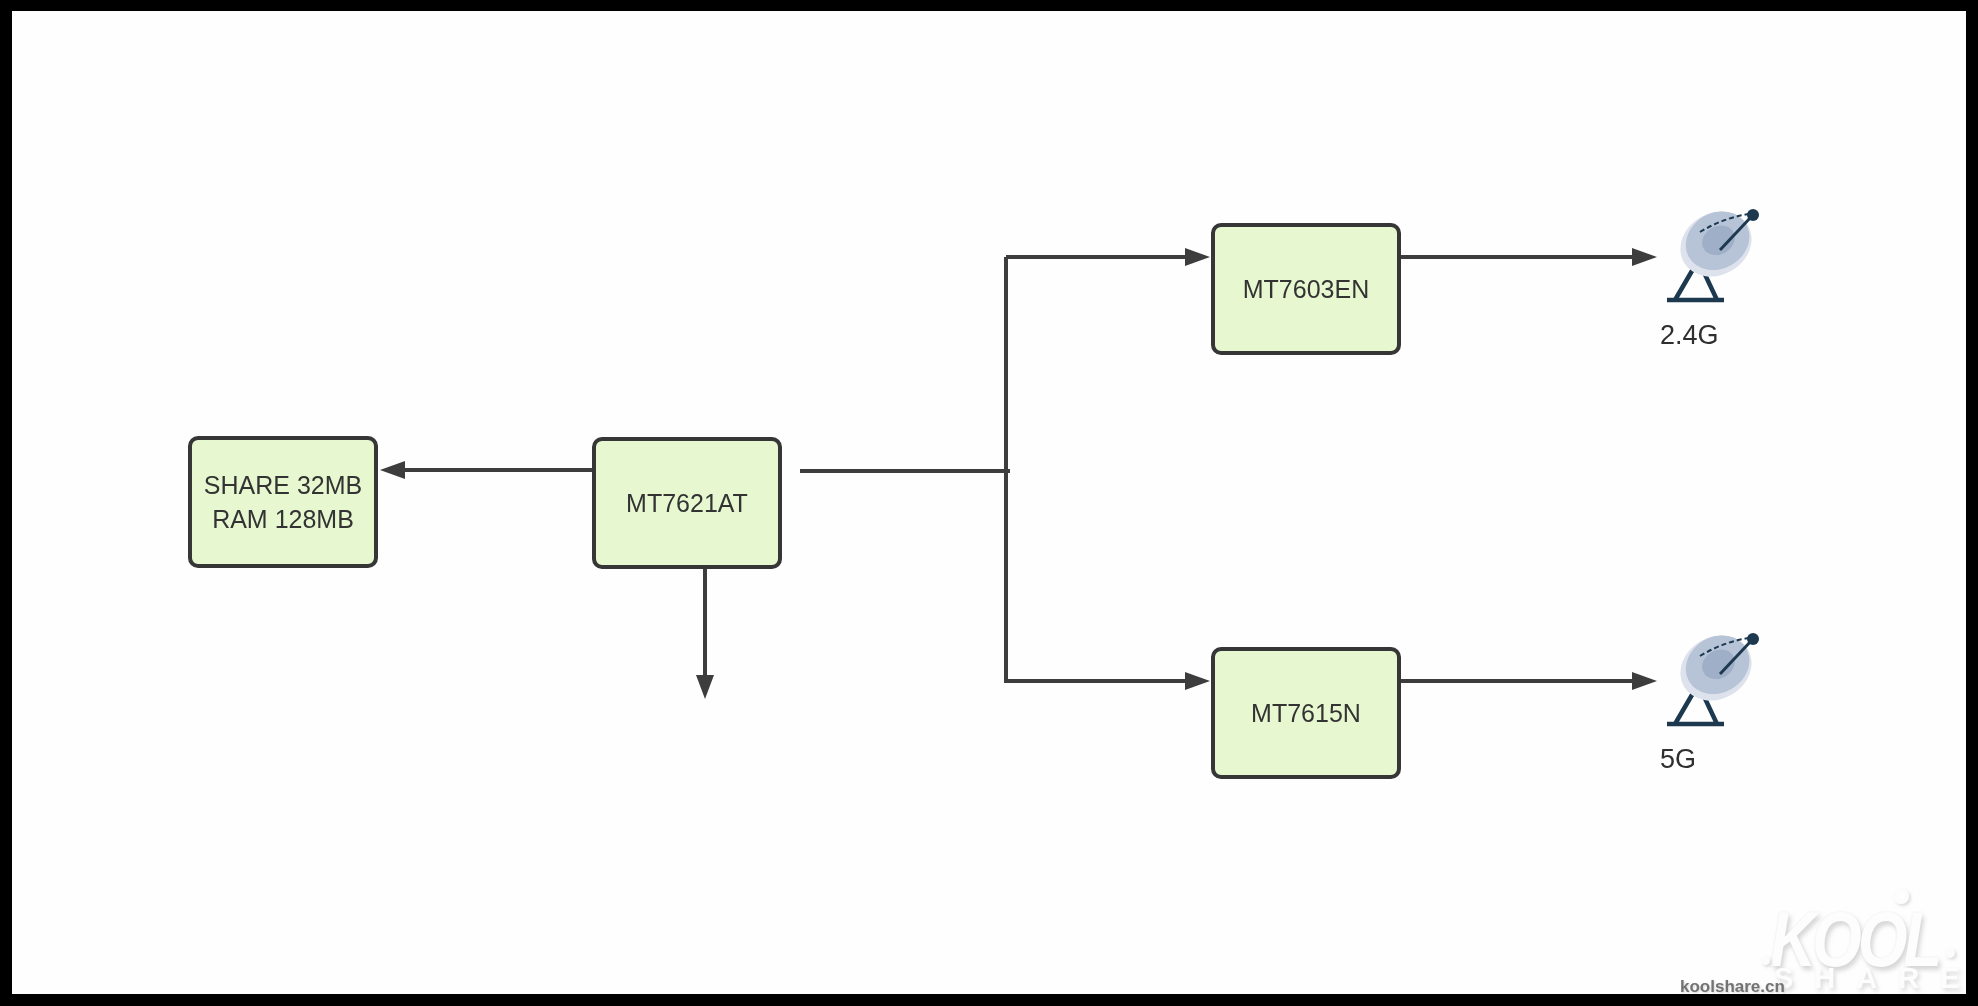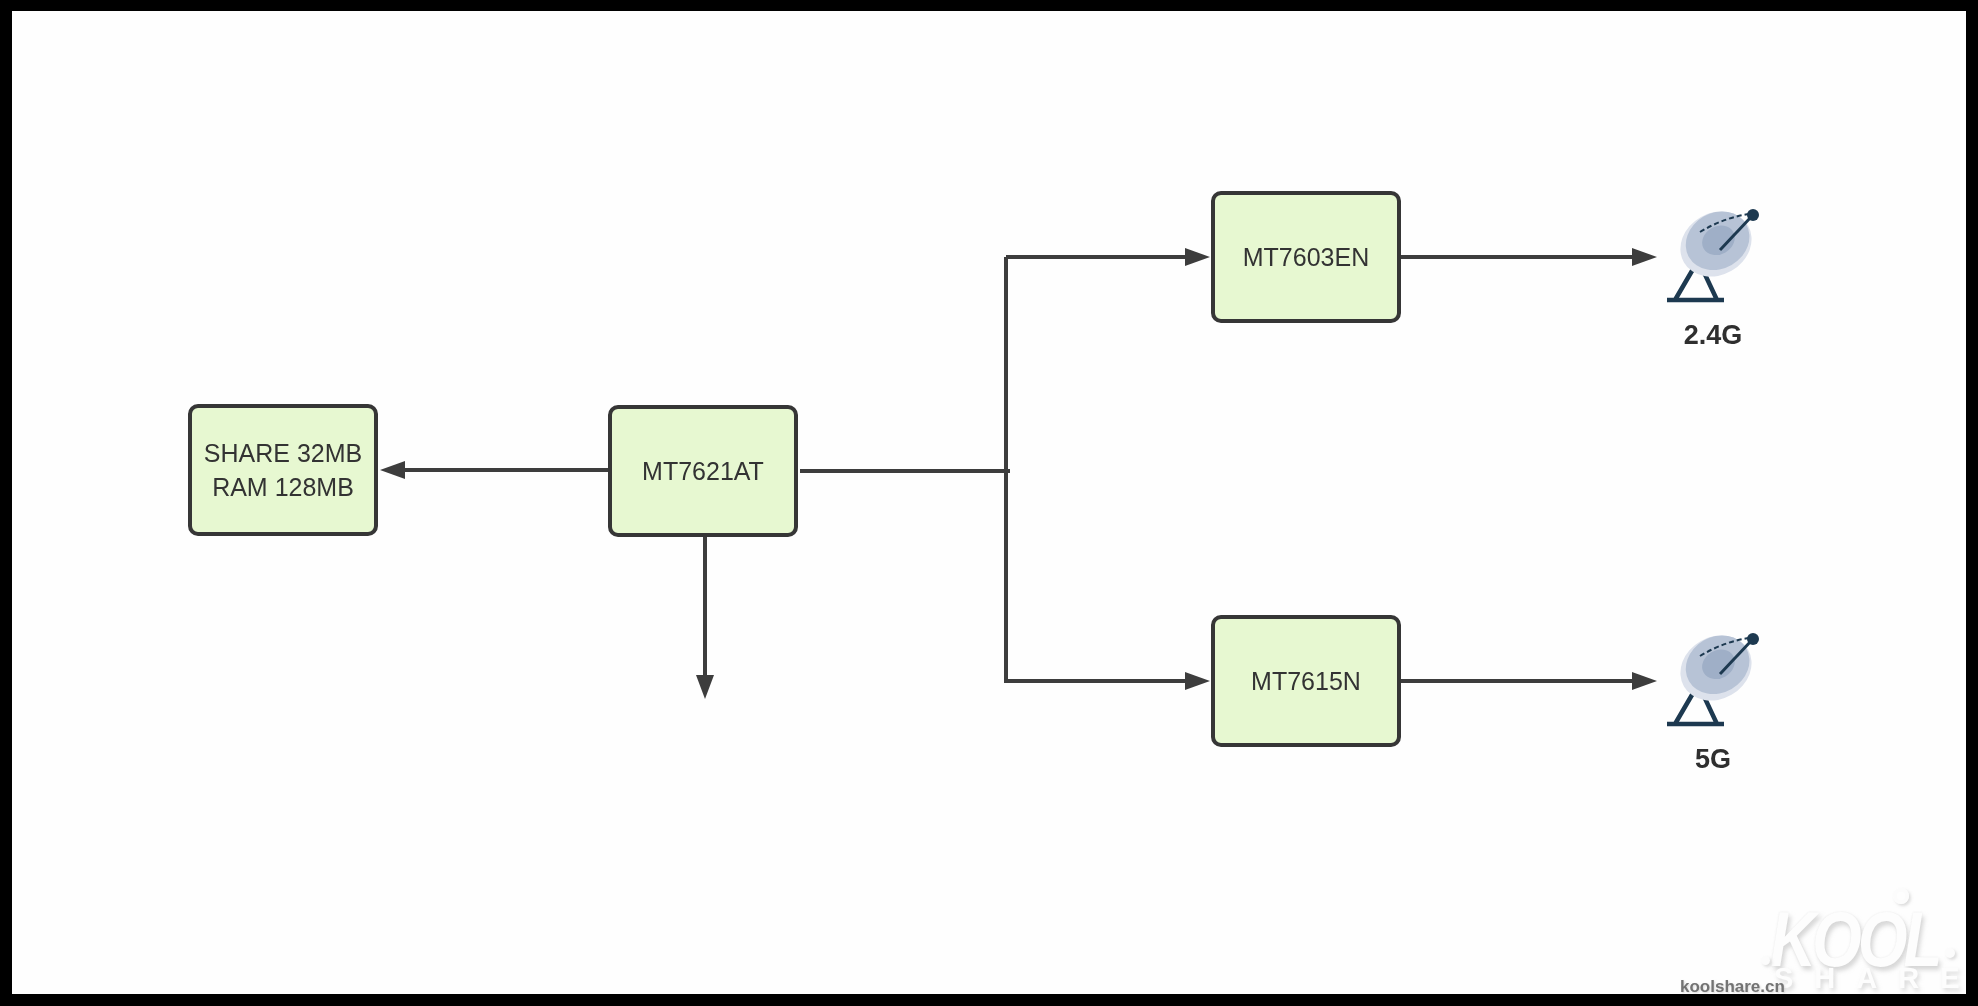--- a/index.html
+++ b/index.html
@@ -42,53 +42,53 @@
     height: 132px;
     box-sizing: border-box;
     background: var(--node-fill, #e7f8d1);
     border: 4px solid var(--node-border, #363636);
     border-radius: 10px;
     display: flex;
     flex-direction: column;
     align-items: center;
     justify-content: center;
     z-index: 3;
+    margin-top: 32px;
   }
   .node .lbl {
     font-size: 25px;
     line-height: 34px;
     color: var(--node-text, #333333);
     text-align: center;
     white-space: nowrap;
   }
   .node-memory { left: 188px; top: 404px; }
-  .node-soc    { left: 608px; top: 405px; }
+  .node-soc    { left: 592px; top: 405px; }
   .node-lan    { left: 610px; top: 700px; }
   .node-wifi24 { left: 1211px; top: 191px; }
   .node-wifi5  { left: 1211px; top: 615px; }
 
   
   .antenna { position: absolute; width: 106px; z-index: 3; }
   .antenna-24g { left: 1660px; top: 204px; }
   .antenna-5g  { left: 1660px; top: 628px; }
   .antenna svg { width: 106px; height: 106px; display: block; }
   .ant-rim    { fill: var(--antenna-dish-rim, #dde2ec); }
   .ant-dish   { fill: var(--antenna-dish, #b7c3d6); }
   .ant-center { fill: var(--antenna-dish-center, #9fafc7); }
   .ant-stand  { stroke: var(--antenna-stand, #1d3950); fill: none; }
   .ant-feed   { stroke: var(--antenna-stand, #1d3950); fill: none; }
   .ant-ball   { fill: var(--antenna-stand, #1d3950); }
   .band-label {
     position: absolute; width: 106px;
-    text-align: center;
+    text-align: left;
     font-size: 27px;
     color: #2f2f2f;
     z-index: 3;
     white-space: nowrap;
-    font-weight: bold;
   }
   .band-label-24g { left: 1660px; top: 320px; }
   .band-label-5g  { left: 1660px; top: 744px; }
 
   
   .wm { position: absolute; z-index: 10; color: #fdfdfd; }
   .wm-kool {
     left: 1770px; top: 894px;
     font-size: 78px;
     font-weight: bold;

